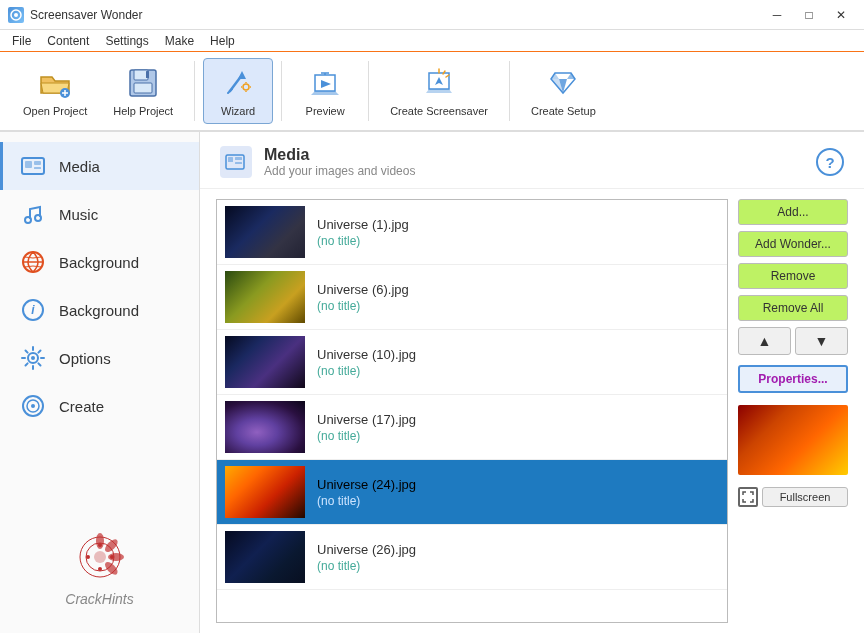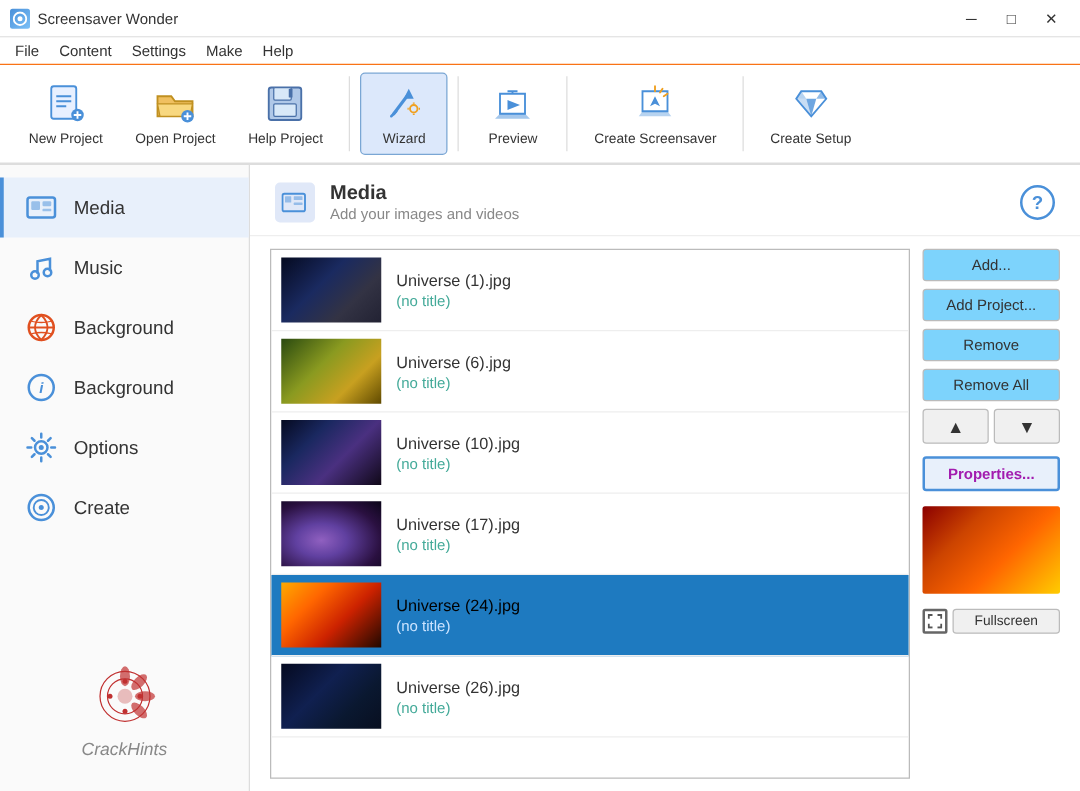--- a/index.html
+++ b/index.html
@@ -52,21 +52,21 @@
     .media-item.selected { background: #1e7ac0; }
     .media-item.selected .media-item-name { color: #000000; }
     .media-item.selected .media-item-title { color: #cce4ff; }
     .media-thumb { width: 80px; height: 52px; object-fit: cover; flex-shrink: 0; }
     .media-item-info { flex: 1; }
     .media-item-name { font-size: 13px; color: #333; font-weight: 500; }
     .media-item-title { font-size: 12px; color: #4a9; margin-top: 2px; }
 
     
     .action-panel { width: 110px; display: flex; flex-direction: column; gap: 6px; padding-top: 0; }
-    .action-btn { width: 100%; padding: 5px 8px; background: #7dd3fc; border: 1px solid #bbb; border-radius: 3px; cursor: pointer; font-size: 12px; color: #333; text-align: center; }
+    .action-btn { width: 100%; padding: 5px 8px; background: #bef264; border: 1px solid #bbb; border-radius: 3px; cursor: pointer; font-size: 12px; color: #333; text-align: center; }
     .nav-btn-row { display: flex; gap: 4px; }
     .nav-btn { flex: 1; padding: 5px 0; background: #f0f0f0; border: 1px solid #bbb; border-radius: 3px; cursor: pointer; font-size: 14px; color: #333; text-align: center; }
     .properties-btn { width: 100%; padding: 5px 8px; background: #e8f0fb; border: 2px solid #4a90d9; border-radius: 3px; cursor: pointer; font-size: 12px; color: #a21caf; font-weight: 600; text-align: center; margin-top: 4px; }
     .preview-thumb { width: 100%; height: 70px; background: linear-gradient(135deg, #8b0000 0%, #cc4400 30%, #ff6600 60%, #ffcc00 100%); border-radius: 2px; margin-top: 6px; }
     .fullscreen-row { display: flex; align-items: center; gap: 4px; margin-top: 6px; }
     .fullscreen-icon { width: 20px; height: 20px; border: 2px solid #666; border-radius: 2px; display: flex; align-items: center; justify-content: center; }
     .fullscreen-btn { flex: 1; padding: 3px 6px; background: #f0f0f0; border: 1px solid #bbb; border-radius: 3px; cursor: pointer; font-size: 11px; color: #333; text-align: center; }
     .help-btn { margin-left: auto; width: 28px; height: 28px; border: 2px solid #4a90d9; border-radius: 50%; display: flex; align-items: center; justify-content: center; color: #4a90d9; font-weight: bold; font-size: 15px; cursor: pointer; }
 
     
@@ -107,34 +107,20 @@
   <span class="menu-item">Content</span>
   <span class="menu-item">Settings</span>
   <span class="menu-item">Make</span>
   <span class="menu-item">Help</span>
 </div>
 
 <div class="toolbar">
   <div class="toolbar-btn">
     <div class="toolbar-icon">
       <svg width="36" height="36" viewBox="0 0 36 36">
-        <rect x="6" y="4" width="20" height="26" rx="2" fill="#e8f0ff" stroke="#4a90d9" stroke-width="1.5"></rect>
-        <line x1="10" y1="12" x2="22" y2="12" stroke="#4a90d9" stroke-width="1.5"></line>
-        <line x1="10" y1="16" x2="22" y2="16" stroke="#4a90d9" stroke-width="1.5"></line>
-        <line x1="10" y1="20" x2="18" y2="20" stroke="#4a90d9" stroke-width="1.5"></line>
-        <circle cx="27" cy="27" r="5" fill="#4a90d9"></circle>
-        <line x1="27" y1="24" x2="27" y2="30" stroke="white" stroke-width="1.5"></line>
-        <line x1="24" y1="27" x2="30" y2="27" stroke="white" stroke-width="1.5"></line>
-      </svg>
-    </div>
-    <span class="toolbar-btn-label">New Project</span>
-  </div>
-  <div class="toolbar-btn">
-    <div class="toolbar-icon">
-      <svg width="36" height="36" viewBox="0 0 36 36">
         <path d="M4 12 L4 28 L32 28 L32 16 L18 16 L15 12 Z" fill="#f0c060" stroke="#c09020" stroke-width="1.5"></path>
         <path d="M4 18 L32 18 L30 28 L6 28 Z" fill="#f8d880" stroke="#c09020" stroke-width="1"></path>
         <circle cx="28" cy="28" r="5" fill="#4a90d9"></circle>
         <line x1="28" y1="25" x2="28" y2="31" stroke="white" stroke-width="1.5"></line>
         <line x1="25" y1="28" x2="31" y2="28" stroke="white" stroke-width="1.5"></line>
       </svg>
     </div>
     <span class="toolbar-btn-label">Open Project</span>
   </div>
   <div class="toolbar-btn">
@@ -367,21 +353,21 @@
             <div class="media-item-info">
               <div class="media-item-name">Universe (26).jpg</div>
               <div class="media-item-title">(no title)</div>
             </div>
           </div>
         </div>
       </div>
 
       <div class="action-panel">
         <button class="action-btn">Add...</button>
-        <button class="action-btn">Add Project...</button>
+        <button class="action-btn">Add Wonder...</button>
         <button class="action-btn">Remove</button>
         <button class="action-btn">Remove All</button>
         <div class="nav-btn-row">
           <button class="nav-btn">▲</button>
           <button class="nav-btn">▼</button>
         </div>
         <button class="properties-btn">Properties...</button>
         <div class="preview-thumb"></div>
         <div class="fullscreen-row">
           <div class="fullscreen-icon">

